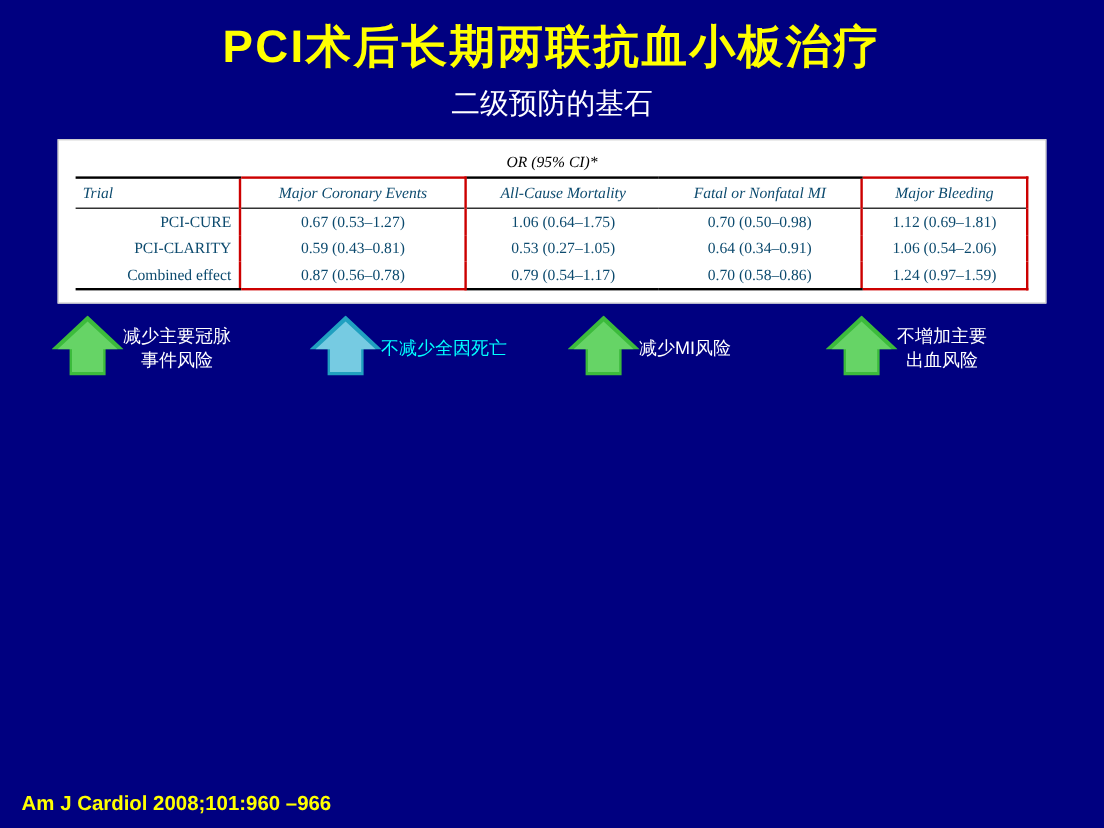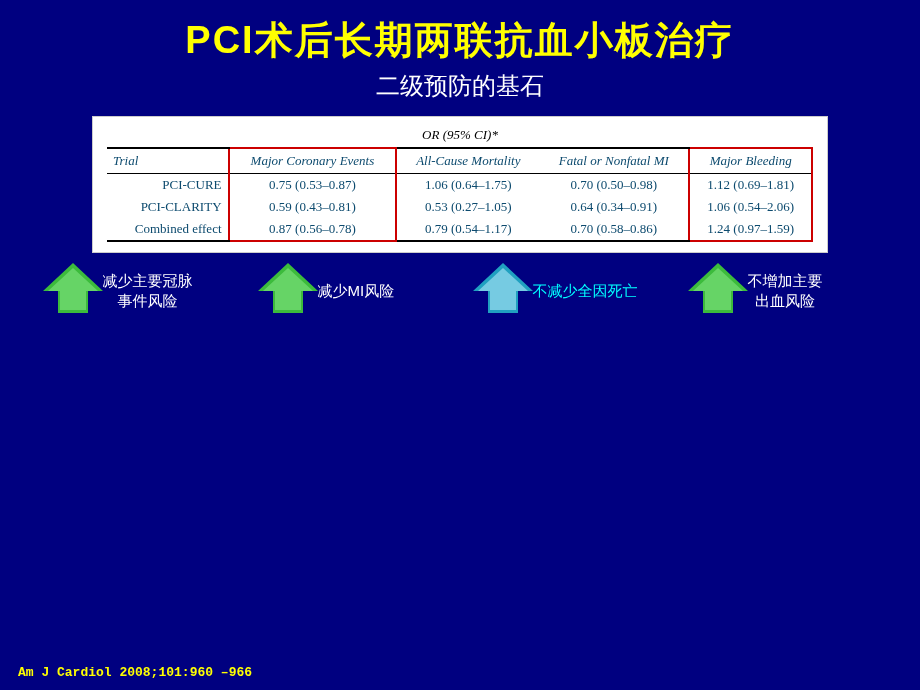--- a/index.html
+++ b/index.html
@@ -39,21 +39,21 @@
     .subtitle {
       color: #FFFFFF;
       font-size: 24px;
       font-family: Liberation Sans, sans-serif;
       margin-top: 6px;
       margin-bottom: 10px;
     }
 
     .table-container {
       background: #FFFFFF;
-      width: 736px;
+      width: 824px;
       border: 1px solid #ccc;
       padding: 10px 14px 10px 14px;
       margin: 0 auto;
     }
 
     .or-header {
       text-align: center;
       font-size: 13px;
       color: #000;
       margin-bottom: 4px;
@@ -160,23 +160,23 @@
       font-family: 'SimHei', 'Microsoft YaHei', Arial, sans-serif;
       text-align: center;
       line-height: 1.3;
     }
 
     .bottom-ref {
       position: absolute;
       bottom: 10px;
       left: 18px;
       color: #FFFF00;
-      font-size: 13px;
+      font-size: 17px;
       font-weight: bold;
-      font-family: Liberation Mono, monospace;
+      font-family: Liberation Sans, sans-serif;
     }
 
     
     .arrow-svg {
       margin-bottom: 6px;
     }
   </style>
 </head>
 <body>
 
@@ -194,21 +194,21 @@
           <th style="text-align:left; font-style:italic;">Trial</th>
           <th class="th-highlight-left">Major Coronary Events</th>
           <th>All-Cause Mortality</th>
           <th>Fatal or Nonfatal MI</th>
           <th class="th-highlight-right">Major Bleeding</th>
         </tr>
       </thead>
       <tbody id="table-body">
       <tr>
             <td>PCI-CURE</td>
-            <td class="td-hl-left-top">0.75 (0.53–0.87)</td>
+            <td class="td-hl-left-top">0.67 (0.53–1.27)</td>
             <td>1.06 (0.64–1.75)</td>
             <td>0.70 (0.50–0.98)</td>
             <td class="td-hl-right-top">1.12 (0.69–1.81)</td>
           </tr>
           <tr>
             <td>PCI-CLARITY</td>
             <td class="td-hl-left-top">0.59 (0.43–0.81)</td>
             <td>0.53 (0.27–1.05)</td>
             <td>0.64 (0.34–0.91)</td>
             <td class="td-hl-right-top">1.06 (0.54–2.06)</td>
@@ -227,34 +227,34 @@
   <div class="arrows-row">
     <div class="arrow-group">
       <svg class="arrow-svg" width="60" height="50" viewBox="0 0 60 50">
         <polygon points="30,0 60,28 45,28 45,50 15,50 15,28 0,28" fill="#3CBB3C"></polygon>
         <polygon points="30,5 55,28 43,28 43,47 17,47 17,28 5,28" fill="#90EE90" opacity="0.5"></polygon>
       </svg>
       <div class="arrow-label">减少主要冠脉<br>事件风险</div>
     </div>
     <div class="arrow-group">
       <svg class="arrow-svg" width="60" height="50" viewBox="0 0 60 50">
+        <polygon points="30,0 60,28 45,28 45,50 15,50 15,28 0,28" fill="#20A0C0"></polygon>
+        <polygon points="30,5 55,28 43,28 43,47 17,47 17,28 5,28" fill="#B0E8F8" opacity="0.6"></polygon>
+      </svg>
+      <div class="arrow-label-cyan">不减少全因死亡</div>
+    </div>
+    <div class="arrow-group">
+      <svg class="arrow-svg" width="60" height="50" viewBox="0 0 60 50">
         <polygon points="30,0 60,28 45,28 45,50 15,50 15,28 0,28" fill="#3CBB3C"></polygon>
         <polygon points="30,5 55,28 43,28 43,47 17,47 17,28 5,28" fill="#90EE90" opacity="0.5"></polygon>
       </svg>
       <div class="arrow-label">减少MI风险</div>
     </div>
     <div class="arrow-group">
       <svg class="arrow-svg" width="60" height="50" viewBox="0 0 60 50">
-        <polygon points="30,0 60,28 45,28 45,50 15,50 15,28 0,28" fill="#20A0C0"></polygon>
-        <polygon points="30,5 55,28 43,28 43,47 17,47 17,28 5,28" fill="#B0E8F8" opacity="0.6"></polygon>
-      </svg>
-      <div class="arrow-label-cyan">不减少全因死亡</div>
-    </div>
-    <div class="arrow-group">
-      <svg class="arrow-svg" width="60" height="50" viewBox="0 0 60 50">
         <polygon points="30,0 60,28 45,28 45,50 15,50 15,28 0,28" fill="#3CBB3C"></polygon>
         <polygon points="30,5 55,28 43,28 43,47 17,47 17,28 5,28" fill="#90EE90" opacity="0.5"></polygon>
       </svg>
       <div class="arrow-label">不增加主要<br>出血风险</div>
     </div>
   </div>
 
   <div class="bottom-ref">Am J Cardiol 2008;101:960 –966</div>
 </div>
 

